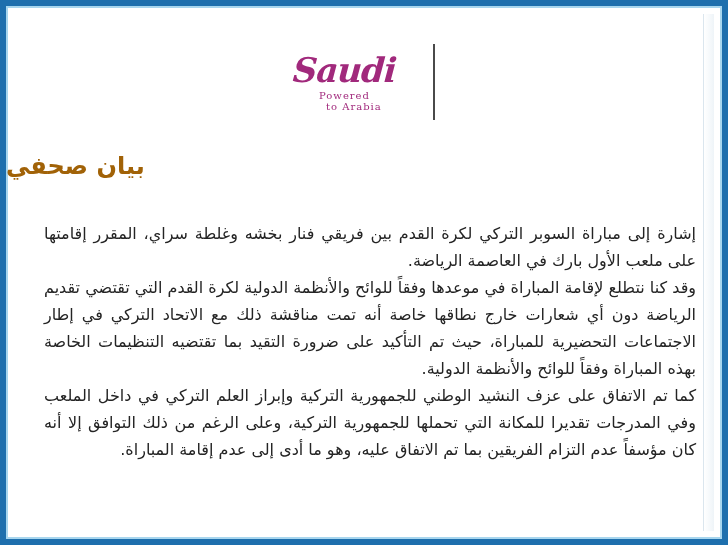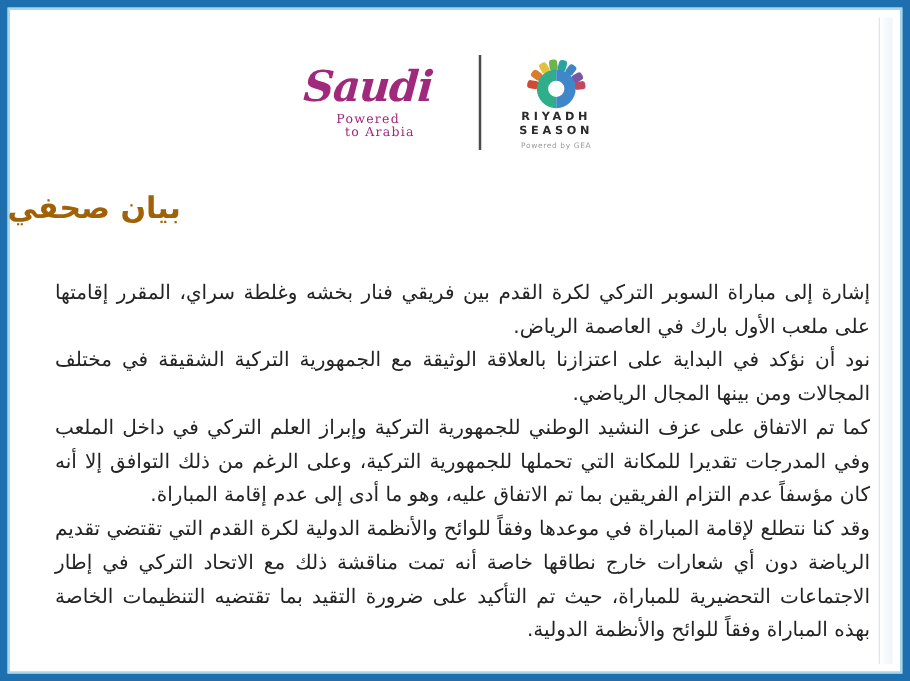--- a/index.html
+++ b/index.html
@@ -82,42 +82,22 @@
 <div class="header">
 
   <div class="saudi-logo">
     <div class="saudi-script">Saudi</div>
     <div class="saudi-tag1">Powered</div>
     <div class="saudi-tag2">to Arabia</div>
   </div>
 
   <div class="logo-divider"></div>
 
-  <div class="riyadh-logo">
-    <svg class="riyadh-ring" viewBox="0 0 48 44">
-
-      <rect x="2.05" y="18.2" width="6.5" height="9" rx="2.5" fill="#cf4b33" transform="rotate(-80,5.3,22.7)"></rect>
-      <rect x="5.15" y="10.6" width="6.5" height="9" rx="2.5" fill="#dd7a2e" transform="rotate(-55,8.4,15.1)"></rect>
-      <rect x="11.25" y="5.0" width="6.5" height="9" rx="2.5" fill="#e2c23c" transform="rotate(-30,14.5,9.5)"></rect>
-      <rect x="18.45" y="2.6" width="6.5" height="9" rx="2.5" fill="#6cb54c" transform="rotate(-7,21.7,7.1)"></rect>
-      <rect x="25.65" y="3.1" width="6.5" height="9" rx="2.5" fill="#2ba4a0" transform="rotate(15,28.9,7.6)"></rect>
-      <rect x="32.45" y="6.5" width="6.5" height="9" rx="2.5" fill="#3e84c6" transform="rotate(38,35.7,11.0)"></rect>
-      <rect x="37.55" y="12.6" width="6.5" height="9" rx="2.5" fill="#7c55a5" transform="rotate(62,40.8,17.1)"></rect>
-      <rect x="39.55" y="18.9" width="6.5" height="9" rx="2.5" fill="#c2485c" transform="rotate(82,42.8,23.4)"></rect>
-
-      <path d="M 24 15 A 11 11 0 0 0 24 37" fill="none" stroke="#2fae89" stroke-width="9"></path>
-      <path d="M 24 15 A 11 11 0 0 1 24 37" fill="none" stroke="#3f87c9" stroke-width="9"></path>
-    </svg>
-    <div class="riyadh-line">RIYADH</div>
-    <div class="riyadh-line">SEASON</div>
-    <div class="powered">Powered by GEA</div>
-  </div>
 
 </div>
 
 <div class="press-title">بيان صحفي</div>
 
 <div class="body-text">
-  <p>إشارة إلى مباراة السوبر التركي لكرة القدم بين فريقي فنار بخشه وغلطة سراي، المقرر إقامتها على ملعب الأول بارك في العاصمة الرياض.</p>
-  <p>نود أن نؤكد في البداية على اعتزازنا بالعلاقة الوثيقة مع الجمهورية التركية الشقيقة في مختلف المجالات ومن بينها المجال الرياضي.</p>
+  <p>إشارة إلى مباراة السوبر التركي لكرة القدم بين فريقي فنار بخشه وغلطة سراي، المقرر إقامتها على ملعب الأول بارك في العاصمة الرياضة.</p>
+  <p>وقد كنا نتطلع لإقامة المباراة في موعدها وفقاً للوائح والأنظمة الدولية لكرة القدم التي تقتضي تقديم الرياضة دون أي شعارات خارج نطاقها خاصة أنه تمت مناقشة ذلك مع الاتحاد التركي في إطار الاجتماعات التحضيرية للمباراة، حيث تم التأكيد على ضرورة التقيد بما تقتضيه التنظيمات الخاصة بهذه المباراة وفقاً للوائح والأنظمة الدولية.</p>
   <p>كما تم الاتفاق على عزف النشيد الوطني للجمهورية التركية وإبراز العلم التركي في داخل الملعب وفي المدرجات تقديرا للمكانة التي تحملها للجمهورية التركية، وعلى الرغم من ذلك التوافق إلا أنه كان مؤسفاً عدم التزام الفريقين بما تم الاتفاق عليه، وهو ما أدى إلى عدم إقامة المباراة.</p>
-  <p>وقد كنا نتطلع لإقامة المباراة في موعدها وفقاً للوائح والأنظمة الدولية لكرة القدم التي تقتضي تقديم الرياضة دون أي شعارات خارج نطاقها خاصة أنه تمت مناقشة ذلك مع الاتحاد التركي في إطار الاجتماعات التحضيرية للمباراة، حيث تم التأكيد على ضرورة التقيد بما تقتضيه التنظيمات الخاصة بهذه المباراة وفقاً للوائح والأنظمة الدولية.</p>
 </div>
 
 </body></html>

